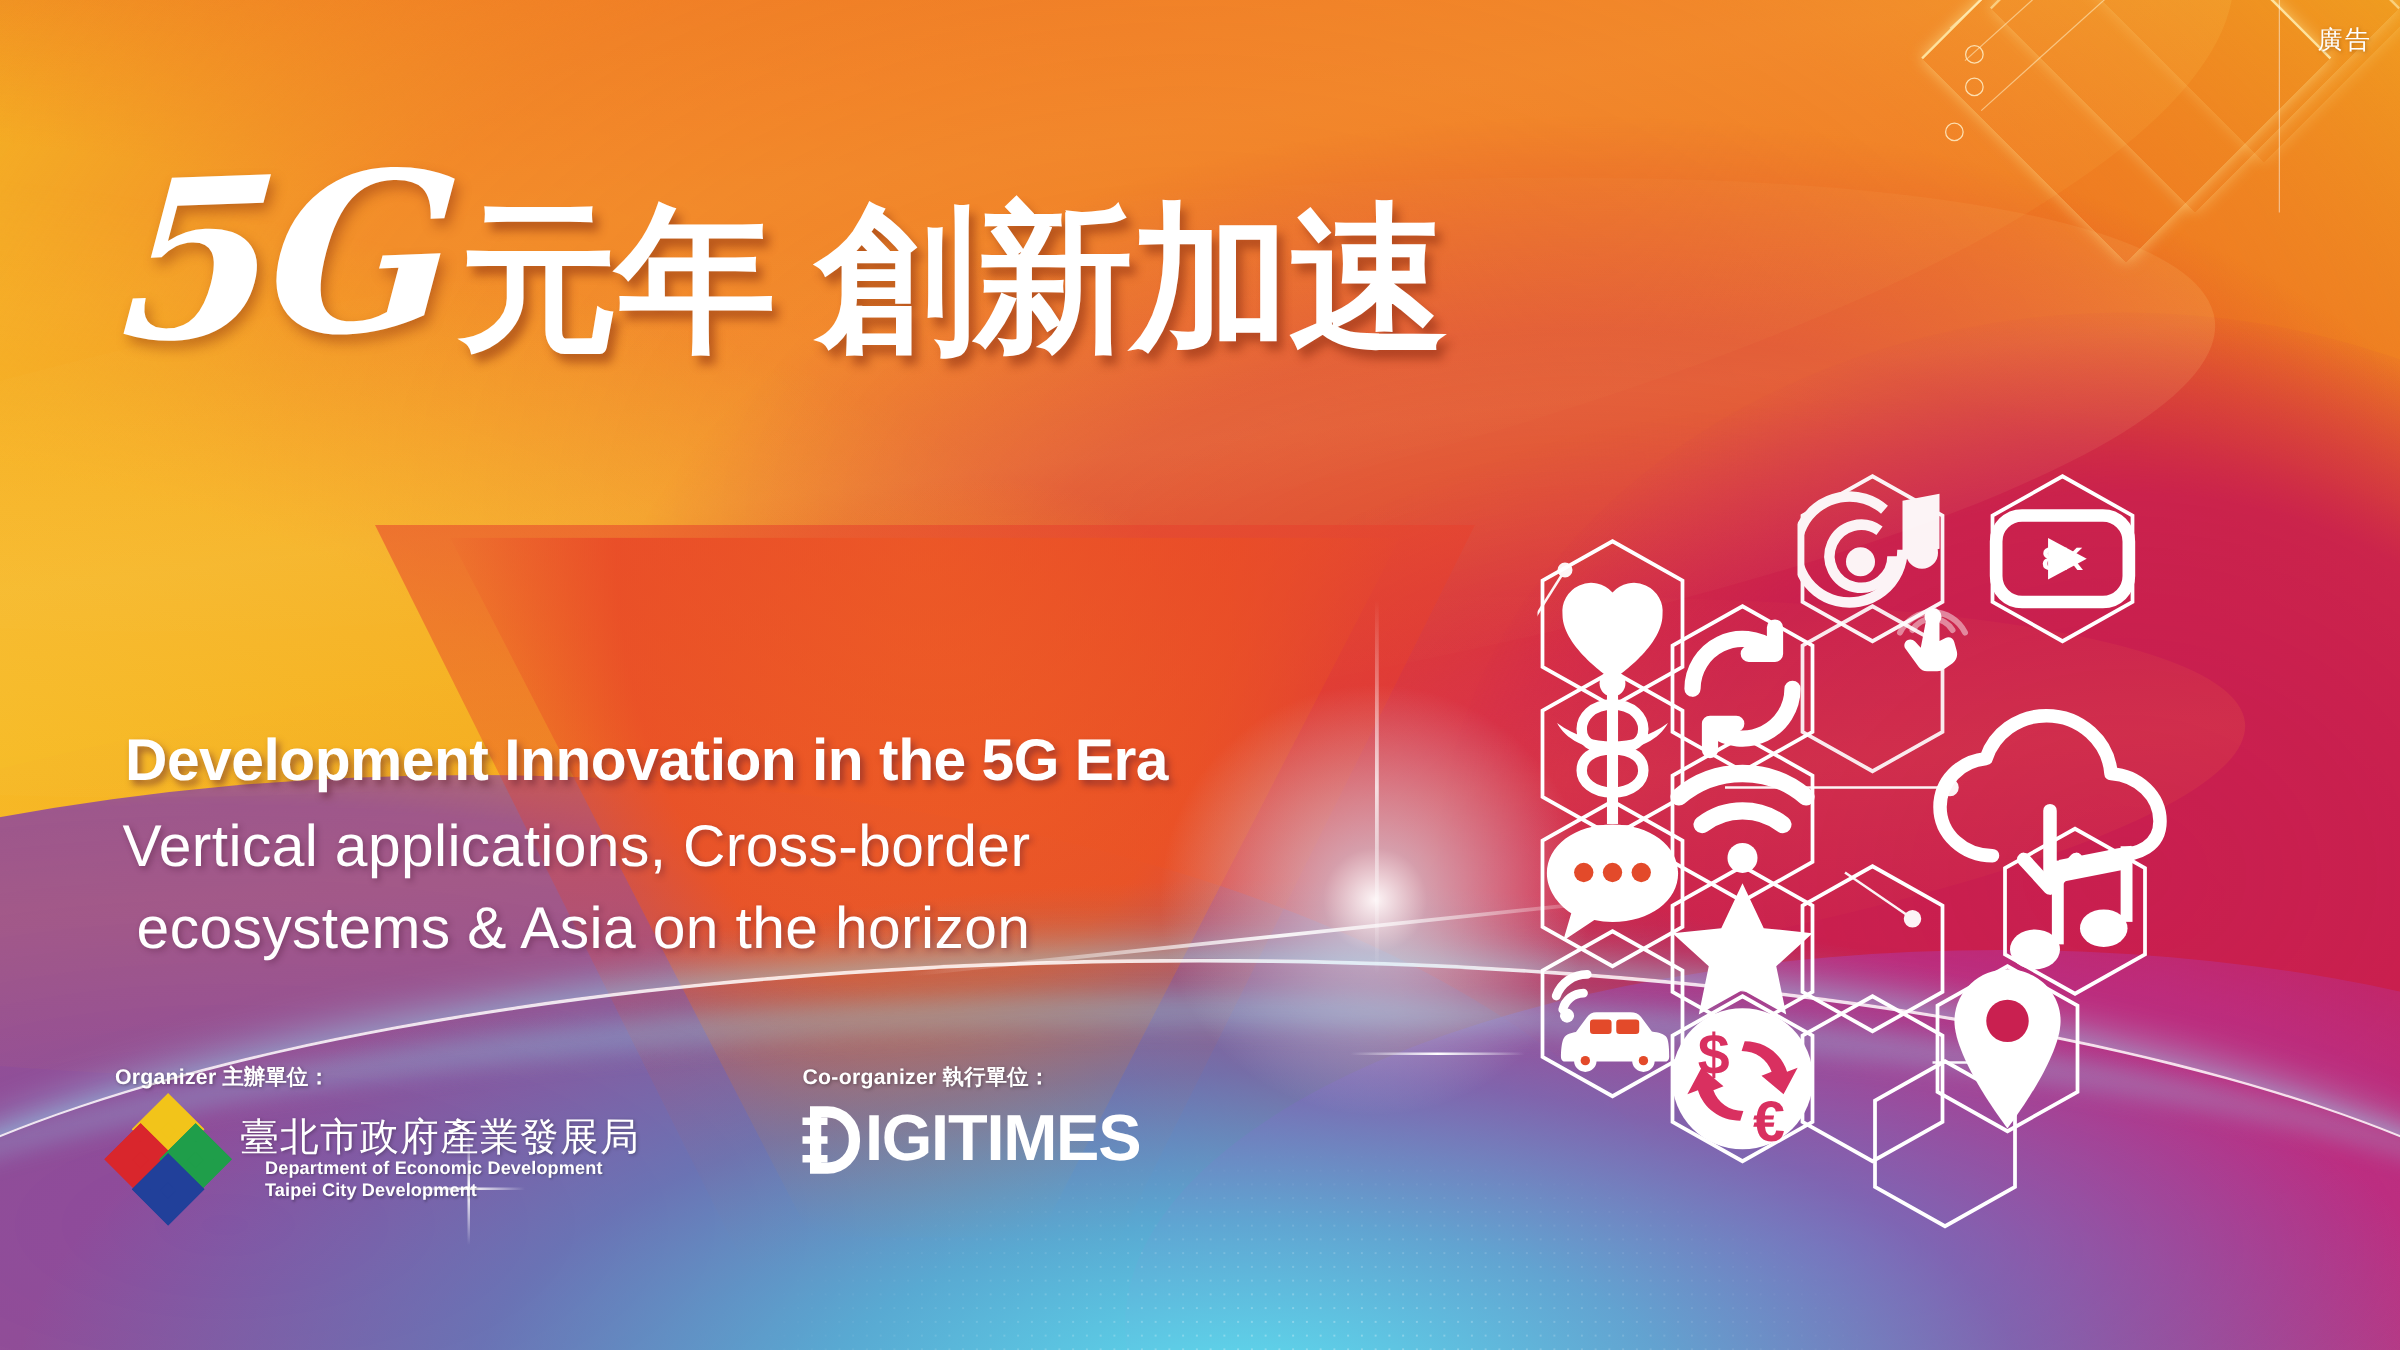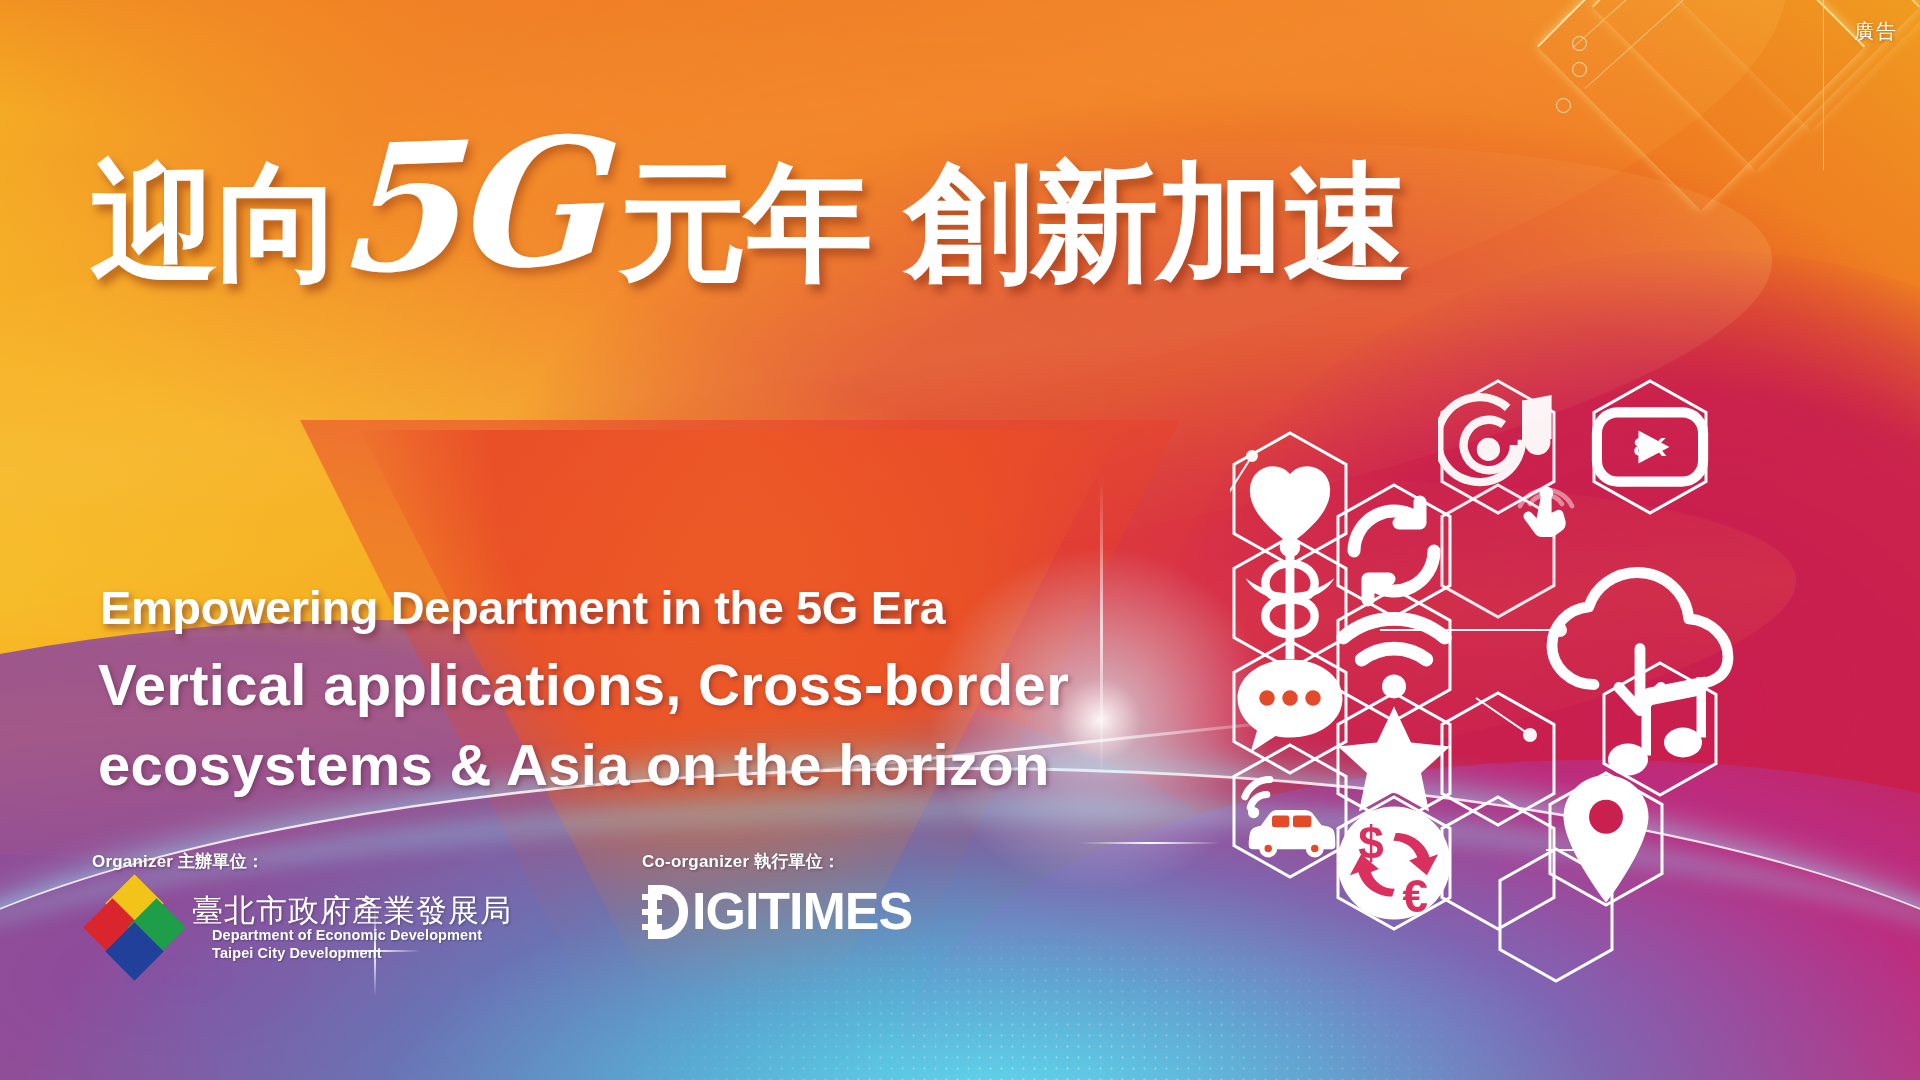--- a/index.html
+++ b/index.html
@@ -108,23 +108,24 @@
   }
   .subtitle .x{font-size:46px;font-weight:bold;padding:0 4px;}
 
   .en-head{
     position:absolute;left:100px;top:580px;z-index:6;color:#fff;white-space:nowrap;
     font-family:"Liberation Sans",sans-serif;font-weight:bold;font-size:47px;letter-spacing:-.4px;
     text-shadow:3px 4px 6px rgba(90,25,45,.5);
   }
   .en-body{
     position:absolute;left:98px;top:645px;z-index:6;color:#fff;
-    font-family:"Liberation Sans",sans-serif;font-weight:700;font-size:58px;line-height:1.38;
+    font-family:"Liberation Sans",sans-serif;font-weight:400;font-size:47px;line-height:1.38;
     letter-spacing:.3px;
     text-shadow:2px 2px 5px rgba(70,20,50,.4);
+    text-align:right;
   }
 
   
   .credits{position:absolute;left:92px;top:850px;z-index:7;display:flex;gap:130px;align-items:flex-start;}
   .cred-label{color:#fff;font-size:17px;font-weight:bold;letter-spacing:.2px;margin-bottom:12px;
     text-shadow:1px 1px 3px rgba(0,0,0,.35);white-space:nowrap;}
   .cred-label .cjk{font-family:"DejaVu Sans","Liberation Sans",sans-serif;}
 
   .org-row{display:flex;align-items:center;gap:14px;}
   .tpe-logo{width:86px;height:86px;position:relative;flex:none;}
@@ -199,29 +200,28 @@
   <div class="horizon-arc2"></div>
   <div class="horizon-arc"></div>
   <div class="flare"></div>
   <div class="flare-ray"></div>
   <div class="flare-ray2"></div>
   <div class="spark" style="left:330px;bottom:128px;"></div>
   <div class="spark v" style="left:374px;bottom:84px;"></div>
   <div class="spark" style="left:1080px;bottom:236px;width:140px;"></div>
 
   <div class="headline">
-    <span class="hl-cjk">迎向</span>
     <span class="hl-5g">5G</span>
     <span class="hl-cjk">元年</span>
     <span class="hl-gap"></span>
     <span class="hl-cjk">創新加速</span>
   </div>
 
 
-  <div class="en-head">Empowering Department in the 5G Era</div>
+  <div class="en-head">Development Innovation in the 5G Era</div>
   <div class="en-body">
     <div>Vertical applications, Cross-border</div>
     <div>ecosystems &amp; Asia on the horizon</div>
   </div>
 
   <div class="credits">
 
     <div>
       <div class="cred-label">
         <span>Organizer</span>

